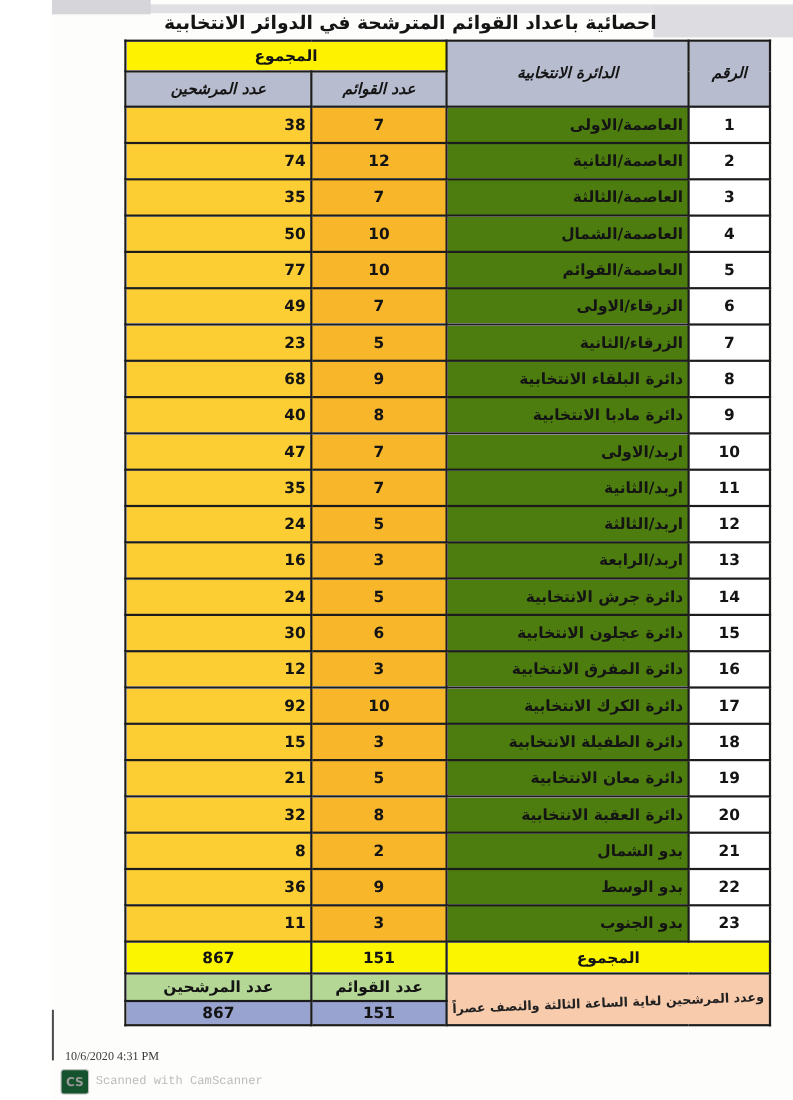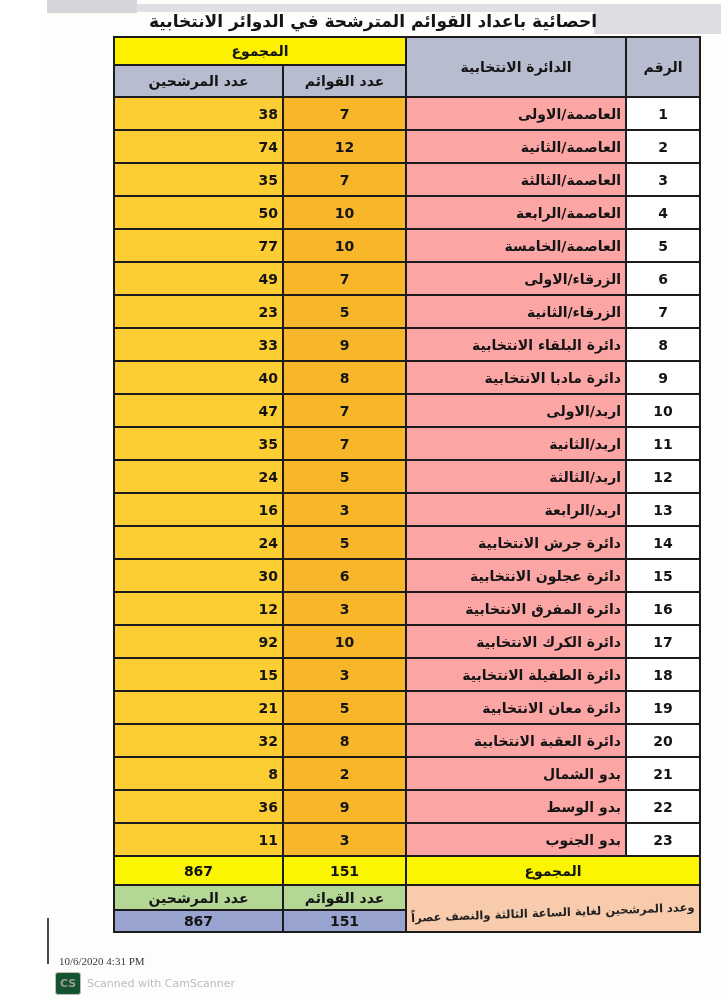--- a/index.html
+++ b/index.html
@@ -31,45 +31,45 @@
     border:2px solid var(--border,#1c1c1c);
     padding:0 4px;overflow:hidden;white-space:nowrap;
     font-weight:bold;font-size:14px;color:#141414;
   }
   col.c-cand{width:169px;}
   col.c-list{width:123px;}
   col.c-dist{width:220px;}
   col.c-num{width:74px;}
 
   th.head-yellow{background:var(--head_yellow,#fef200);height:26px;}
-  th.lav{background:var(--lavender,#b8bccf);}
+  th.lav{background:var(--lavender,#b8bccf);font-style:italic;}
   thead tr.sub th{height:30px;}
 
   tbody td{height:31px;text-align:center;}
   td.gold1{background:var(--gold1,#fcce33);text-align:right;}
   td.gold2{background:var(--gold2,#f8b62b);}
-  td.district{background:#fca5a5;text-align:right;padding-right:6px;font-size:13.5px;}
+  td.district{background:#4d7c0f;text-align:right;padding-right:6px;font-size:13.5px;}
   td.rownum{background:#fff;}
 
   tr.total-row td{background:var(--total_yellow,#fbf600);height:27px;text-align:center;}
   td.green{background:var(--green,#b4d795);height:23px;text-align:center;font-size:13px;}
   td.purple{background:var(--purple,#99a3cf);height:20px;text-align:center;}
   td.peach{background:var(--peach,#f8cbad);text-align:center;padding:0;}
   td.peach .note{
     display:inline-block;font-size:11.5px;font-weight:bold;color:#222;
     transform:rotate(-2.2deg);white-space:nowrap;
   }
 
   .timestamp{position:absolute;left:12px;top:955px;font-size:11px;color:#3a3a3a;font-weight:normal;font-family:Liberation Serif, serif;}
   .cs-logo{
     position:absolute;left:8px;top:972px;width:24px;height:21px;
     background:#14532d;border:1.5px solid #bdbdbd;border-radius:3px;
     color:#9a9a9a;font-size:11px;font-weight:bold;text-align:center;line-height:21px;
   }
-  .watermark{position:absolute;left:40px;top:977px;font-size:11px;color:#bcbcbc;}
+  .watermark{position:absolute;left:40px;top:977px;font-size:11px;color:#bcbcbc;font-family:Liberation Mono, monospace;}
 </style>
 </head>
 <body>
 
 <div class="page">
 
   <div class="top-band"></div>
   <div class="top-left-shade"></div>
   <div class="top-right-shade"></div>
   <div class="left-edge-mark"></div>
@@ -109,43 +109,43 @@
   </tr>
         <tr>
     <td class="gold1">35</td>
     <td class="gold2">7</td>
     <td class="district" dir="rtl">العاصمة/الثالثة</td>
     <td class="rownum">3</td>
   </tr>
         <tr>
     <td class="gold1">50</td>
     <td class="gold2">10</td>
-    <td class="district" dir="rtl">العاصمة/الرابعة</td>
+    <td class="district" dir="rtl">العاصمة/الشمال</td>
     <td class="rownum">4</td>
   </tr>
         <tr>
     <td class="gold1">77</td>
     <td class="gold2">10</td>
-    <td class="district" dir="rtl">العاصمة/الخامسة</td>
+    <td class="district" dir="rtl">العاصمة/القوائم</td>
     <td class="rownum">5</td>
   </tr>
         <tr>
     <td class="gold1">49</td>
     <td class="gold2">7</td>
     <td class="district" dir="rtl">الزرقاء/الاولى</td>
     <td class="rownum">6</td>
   </tr>
         <tr>
     <td class="gold1">23</td>
     <td class="gold2">5</td>
     <td class="district" dir="rtl">الزرقاء/الثانية</td>
     <td class="rownum">7</td>
   </tr>
         <tr>
-    <td class="gold1">33</td>
+    <td class="gold1">68</td>
     <td class="gold2">9</td>
     <td class="district" dir="rtl">دائرة البلقاء الانتخابية</td>
     <td class="rownum">8</td>
   </tr>
         <tr>
     <td class="gold1">40</td>
     <td class="gold2">8</td>
     <td class="district" dir="rtl">دائرة مادبا الانتخابية</td>
     <td class="rownum">9</td>
   </tr>

